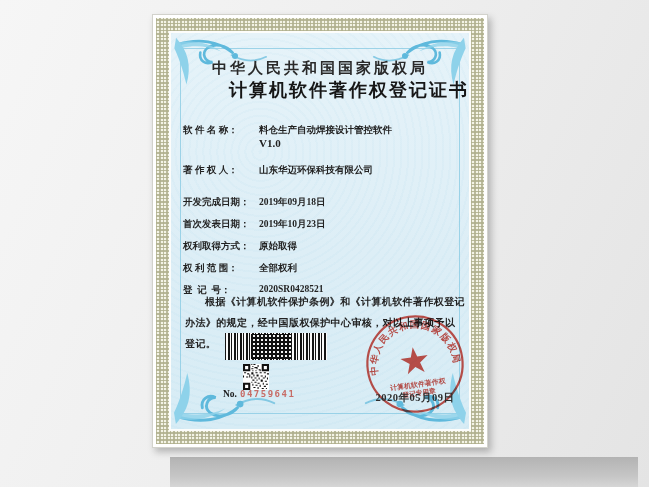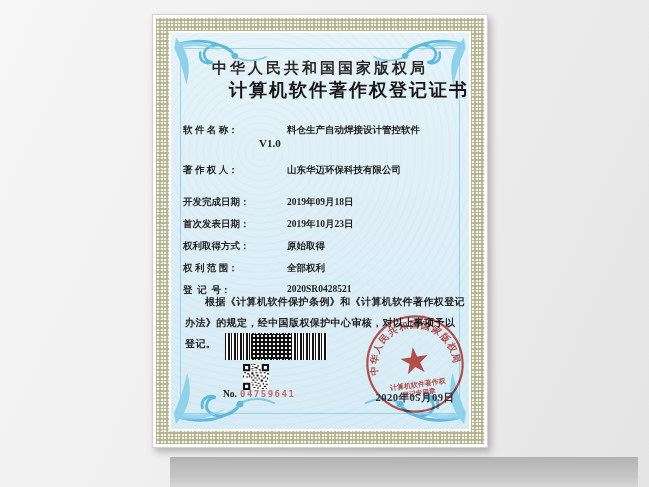--- a/index.html
+++ b/index.html
@@ -56,21 +56,21 @@
   .cert-title{
     position:absolute;top:45px;left:0;right:0;text-align:right;
     font-size:18px;font-weight:bold;letter-spacing:2px;color:#161616;
   }
   .cert-no{
     position:absolute;top:75px;right:16px;font-size:8.5px;color:#3c3c3c;
     letter-spacing:.5px;font-weight:bold;
   }
   .field-row{position:absolute;left:12px;right:10px;font-size:9.5px;font-weight:bold;color:#222;}
   .flabel{position:absolute;left:0;top:0;white-space:pre;}
-  .fvalue{position:absolute;left:76px;top:0;white-space:pre;margin-left:28px;}
+  .fvalue{position:absolute;left:76px;top:0;white-space:pre;}
   .version-line{position:absolute;left:88px;font-size:11px;font-weight:bold;color:#222;}
   .statement{
     position:absolute;left:14px;top:258px;width:280px;
     font-size:10px;line-height:21px;color:#222;text-indent:2em;
     letter-spacing:.4px;font-weight:bold;
   }
   .barcode{
     position:absolute;left:54px;top:300px;width:102px;height:27px;
     background:repeating-linear-gradient(90deg,#141414 0 1px,#fafafa 1px 3px,#141414 3px 5px,#fafafa 5px 6px);
   }

